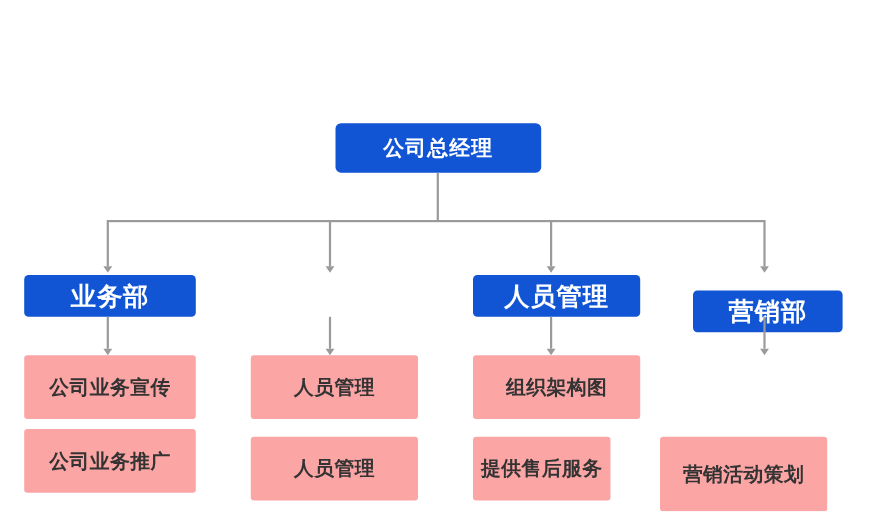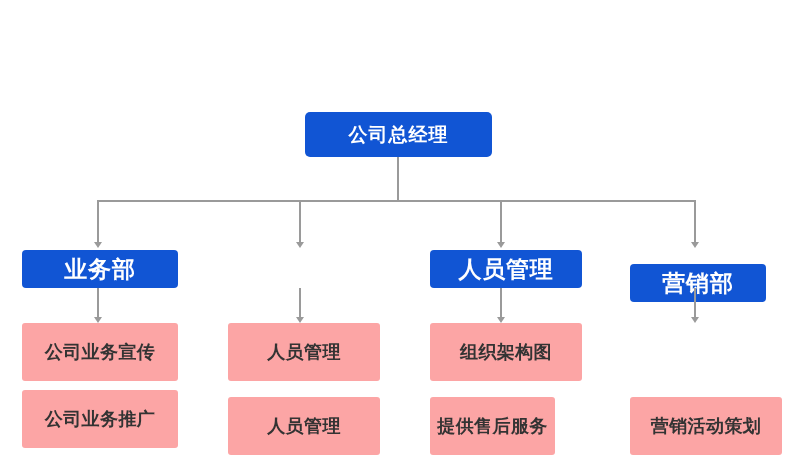--- a/index.html
+++ b/index.html
@@ -136,15 +136,15 @@
   <div class="v-line" style="left:694px; top:288px; height:29px;"></div>
   <div class="arrow-head" style="left:691px; top:317px;"></div>
 
   <div class="node node-task" style="left:22px; top:323px; width:156px; height:58px;">公司业务宣传</div>
   <div class="node node-task" style="left:228px; top:323px; width:152px; height:58px;">人员管理</div>
   <div class="node node-task" style="left:430px; top:323px; width:152px; height:58px;">组织架构图</div>
 
   <div class="node node-task" style="left:22px; top:390px; width:156px; height:58px;">公司业务推广</div>
   <div class="node node-task" style="left:228px; top:397px; width:152px; height:58px;">人员管理</div>
   <div class="node node-task" style="left:430px; top:397px; width:125px; height:58px;">提供售后服务</div>
-  <div class="node node-task" style="left:630px; top:397px; width:152px; height:58px;">营销活动策划</div>
+  <div class="node node-task" style="left:600px; top:397px; width:152px; height:68px;">营销活动策划</div>
 
 </div>
 
 </body></html>

